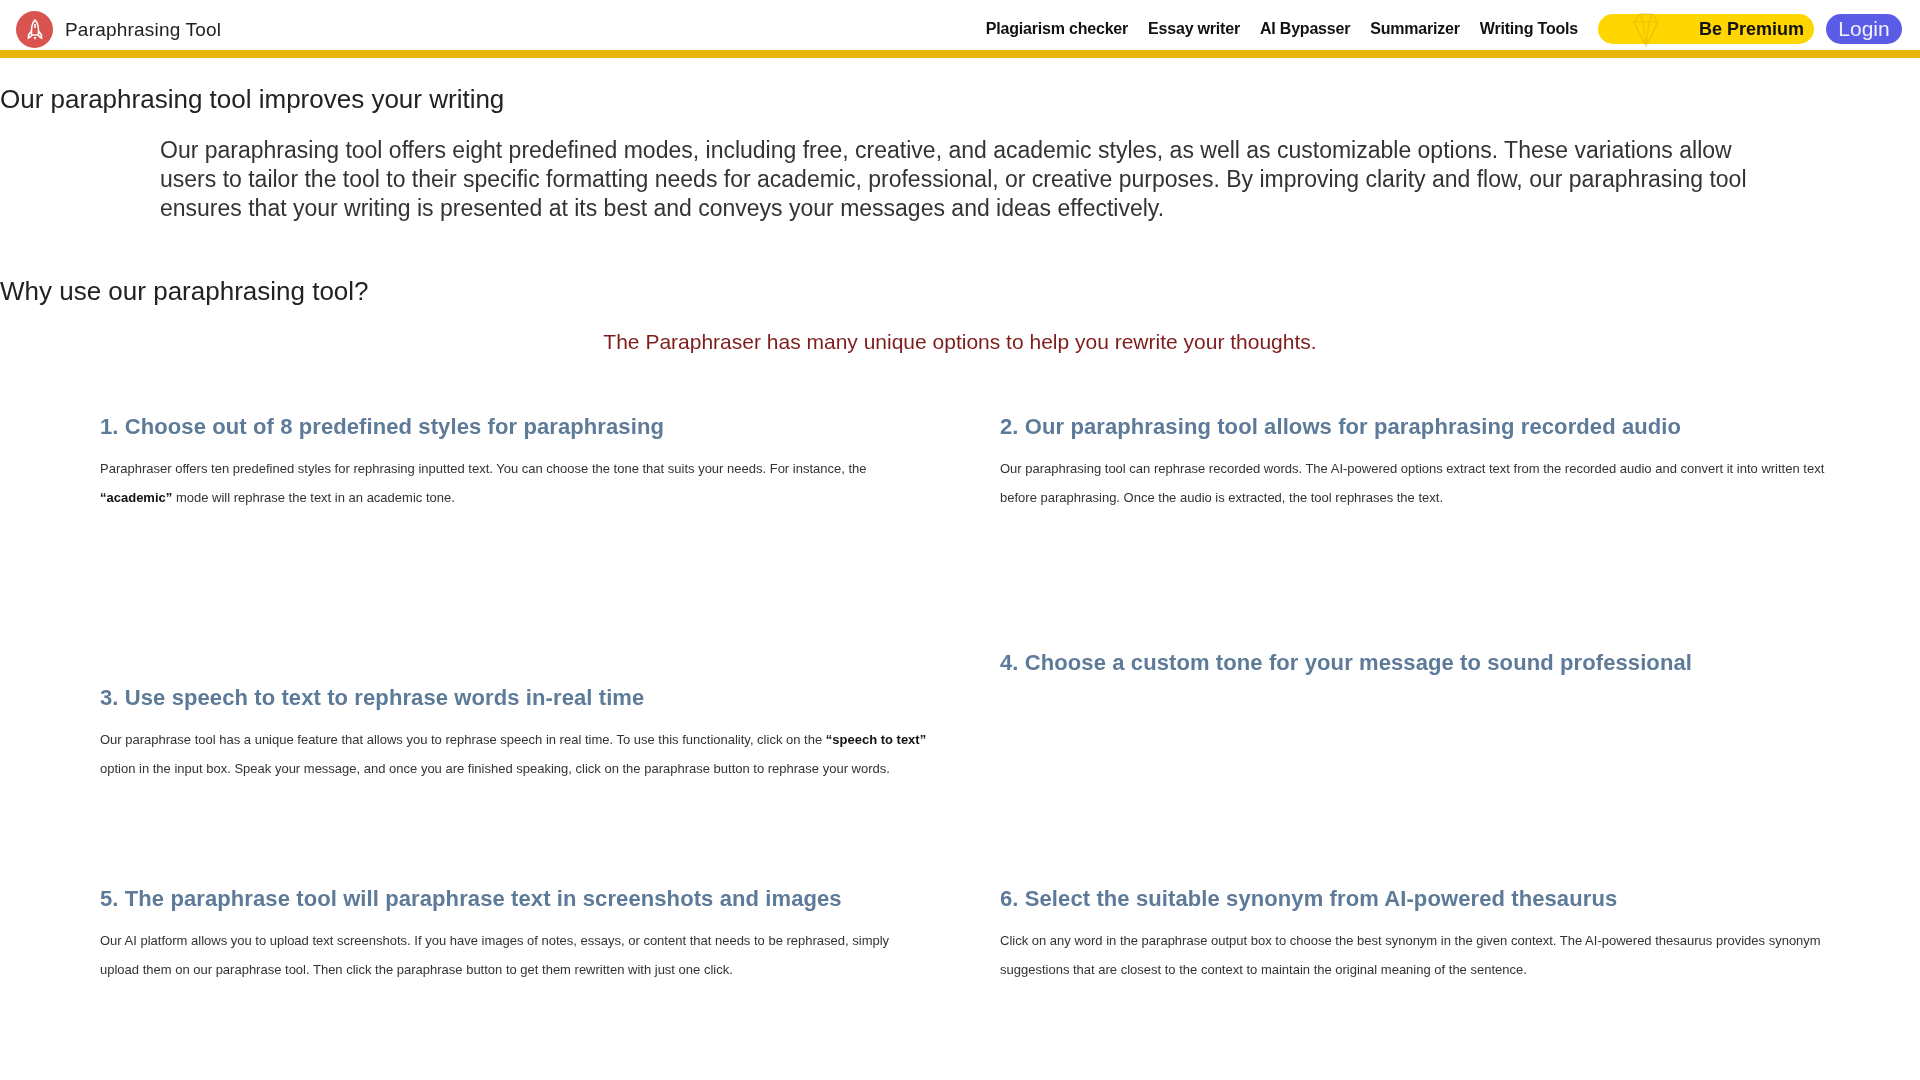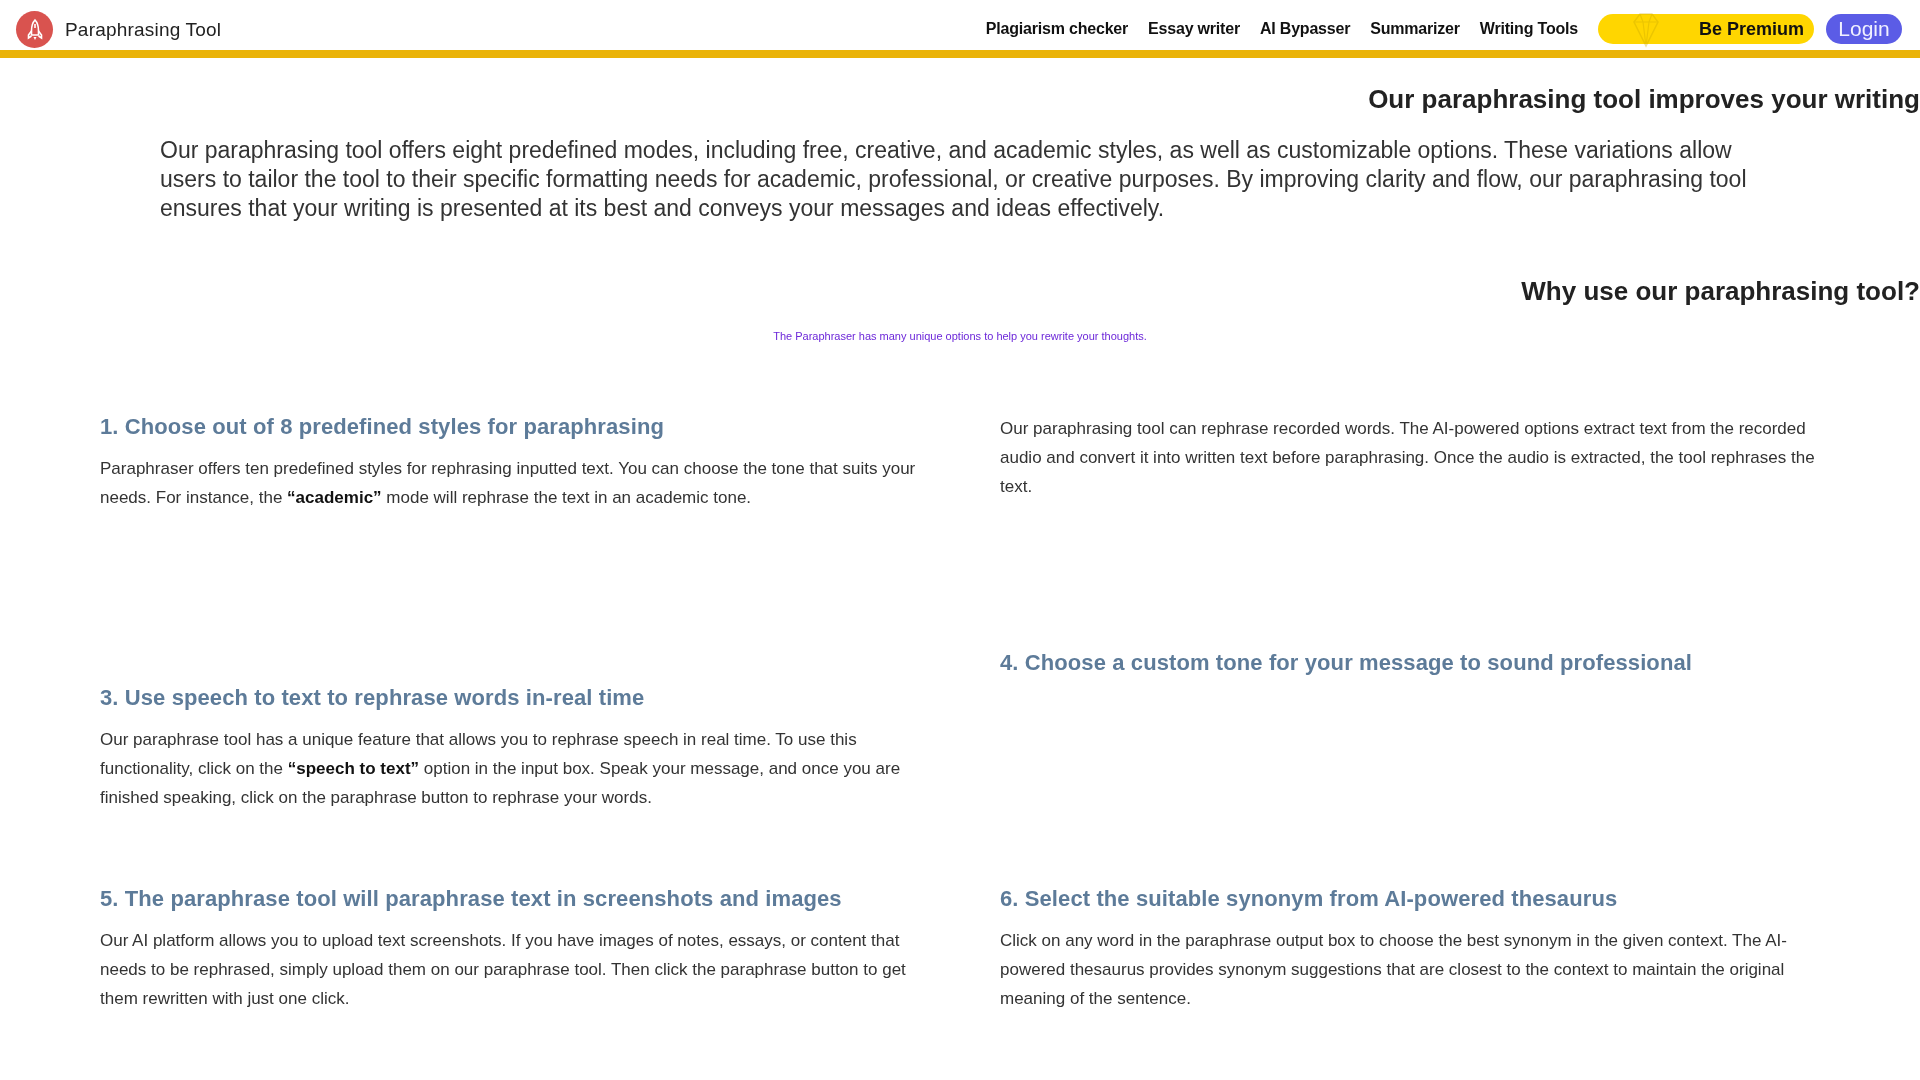--- a/index.html
+++ b/index.html
@@ -31,35 +31,35 @@
   }
   .premium-btn .diamond { position: absolute; left: 26px; top: -6px; opacity: 0.35; }
   .premium-label { font-size: 18px; font-weight: bold; color: #111; text-align: center; }
   .login-btn {
     margin-left: 12px; width: 76px; height: 30px; border-radius: 15px;
     background: #5b5ce6; color: #f0f0ff; font-size: 21px;
     display: flex; align-items: center; justify-content: center; cursor: pointer;
   }
 
   .section-title {
-    position: absolute; left: 0; width: 1920px; text-align: right;
-    font-size: 26px; font-weight: bold; color: #222;
+    position: absolute; left: 0; width: 1920px; text-align: left;
+    font-size: 26px; font-weight: normal; color: #222;
   }
   .intro {
     position: absolute; left: 160px; top: 136px; width: 1600px;
     font-size: 23px; line-height: 29px; color: #333;
   }
   .subtitle {
     position: absolute; left: 0; top: 330px; width: 1920px; text-align: center;
-    font-size: 11px; color: #6d28d9;
+    font-size: 21px; color: #7f1d1d;
   }
 
   .feature { position: absolute; width: 830px; }
   .feature h3 { font-size: 22px; font-weight: bold; color: #5d7b99; margin-bottom: 14px; letter-spacing: 0.1px; }
-  .feature p { font-size: 17px; line-height: 29px; color: #333; }
+  .feature p { font-size: 13px; line-height: 29px; color: #333; }
   .feature p b { color: #111; }
 </style>
 </head>
 <body>
 
 <header class="navbar">
   <div class="brand">
     <div class="brand-logo">
       <svg width="22" height="24" viewBox="0 0 22 24">
         <path d="M11 2 C14 5 14.5 9 14.5 13 L14.5 17 L7.5 17 L7.5 13 C7.5 9 8 5 11 2 Z" fill="none" stroke="#fff" stroke-width="1.6"></path>
@@ -96,20 +96,21 @@
 
 <h2 class="section-title" style="top:276px;">Why use our paraphrasing tool?</h2>
 <p class="subtitle">The Paraphraser has many unique options to help you rewrite your thoughts.</p>
 
 <section class="feature" style="left:100px; top:414px;">
   <h3>1. Choose out of 8 predefined styles for paraphrasing</h3>
   <p><span>Paraphraser offers ten predefined styles for rephrasing inputted text. You can choose the tone that suits your needs. For instance, the </span><b>“academic”</b><span> mode will rephrase the text in an academic tone.</span></p>
 </section>
 
 <section class="feature" style="left:1000px; top:414px;">
+  <h3>2. Our paraphrasing tool allows for paraphrasing recorded audio</h3>
   <p><span>Our paraphrasing tool can rephrase recorded words. The AI-powered options extract text from the recorded audio and convert it into written text before paraphrasing. Once the audio is extracted, the tool rephrases the text.</span></p>
 </section>
 
 <section class="feature" style="left:100px; top:650px;margin-top:35px;">
   <h3>3. Use speech to text to rephrase words in-real time</h3>
   <p><span>Our paraphrase tool has a unique feature that allows you to rephrase speech in real time. To use this functionality, click on the </span><b>“speech to text”</b><span> option in the input box. Speak your message, and once you are finished speaking, click on the paraphrase button to rephrase your words.</span></p>
 </section>
 
 <section class="feature" style="left:1000px; top:650px;">
   <h3>4. Choose a custom tone for your message to sound professional</h3>

